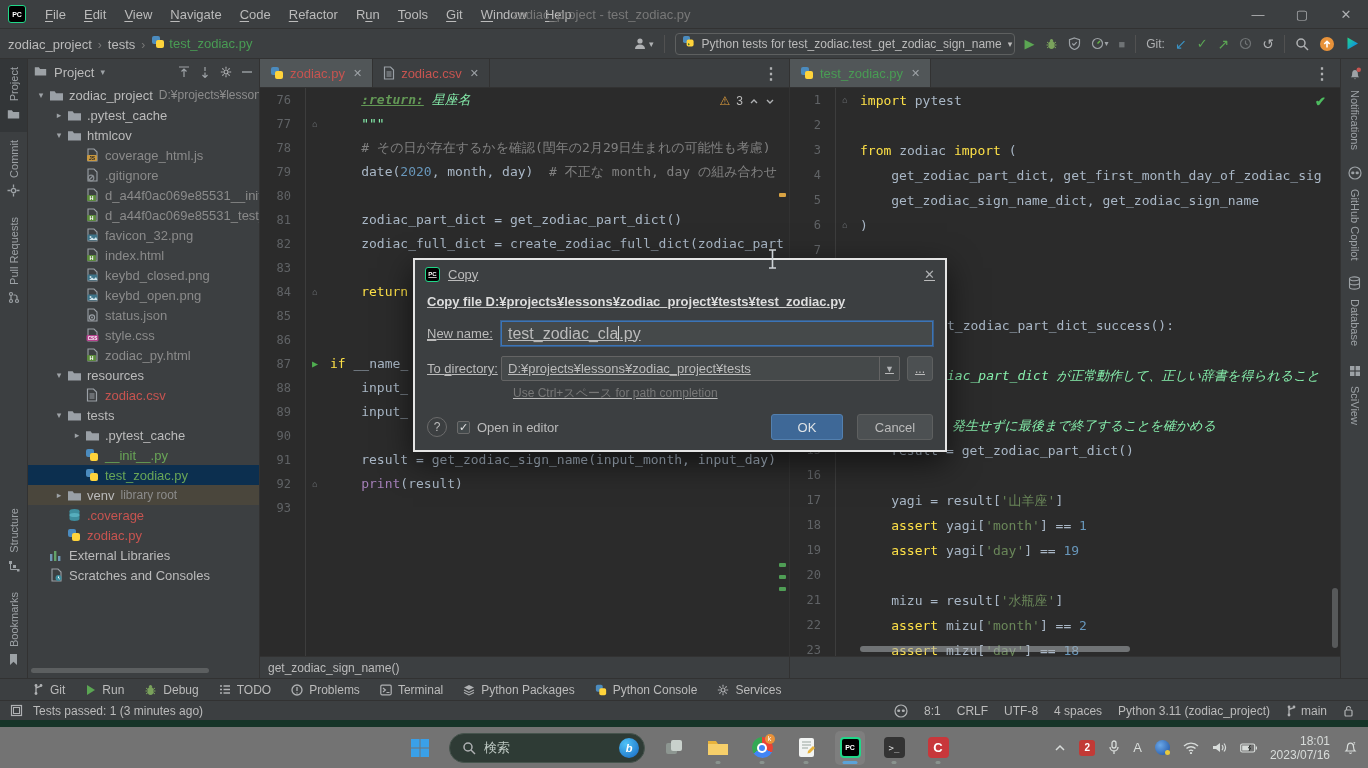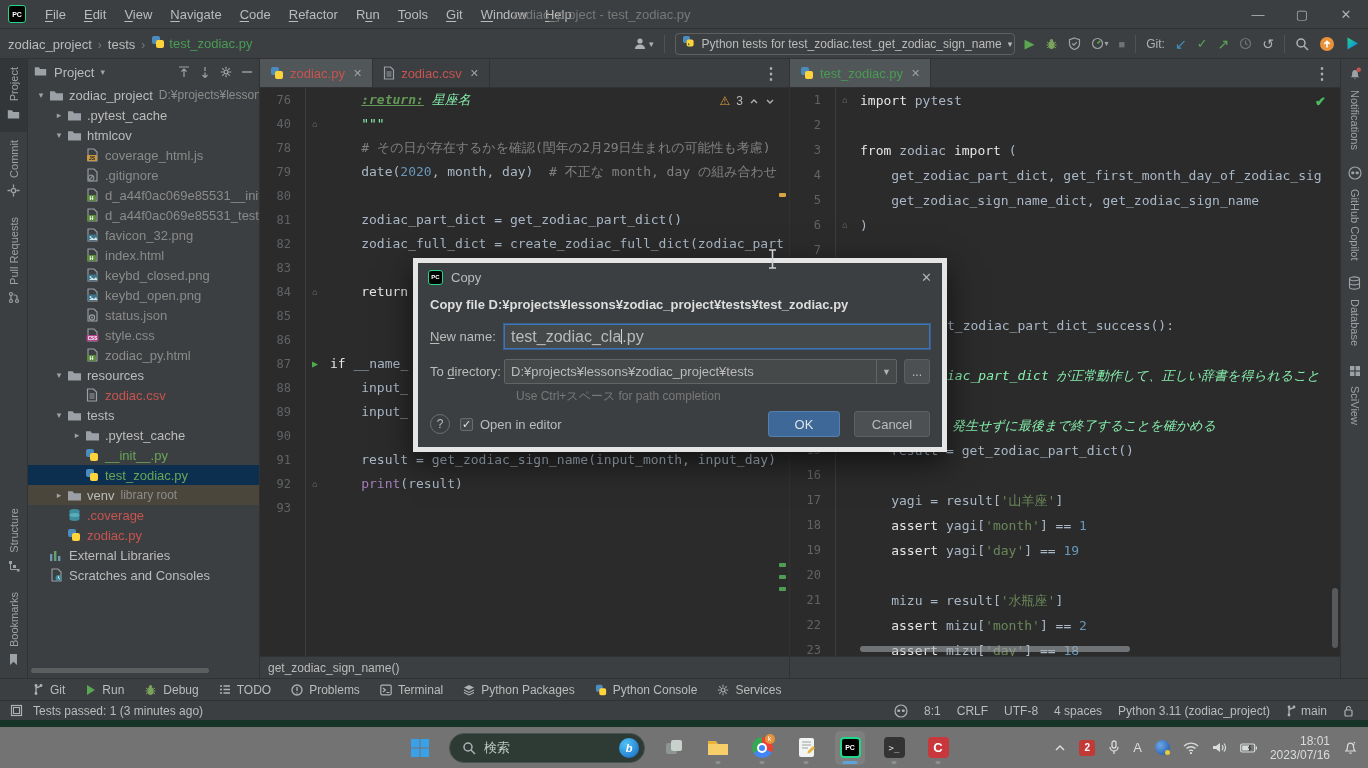--- a/index.html
+++ b/index.html
@@ -71,21 +71,21 @@
   .tab-more { margin-left:auto; color:#afb1b3; padding:0 10px; display:flex; align-items:center; font-weight:bold; }
   .code-area { position:relative; flex:1; overflow:hidden;
     font-family:"DejaVu Sans Mono", monospace; font-size:13px; }
   .ln { display:flex; }
   #ed-left .ln { height:24px; line-height:24px; } 
   #ed-right .ln { height:25px; line-height:25px; }
   .gut { width:45px; flex:none; text-align:right; padding-right:14px; color:#606366; font-size:12px; }
   .fold { width:20px; flex:none; color:#606366; font-size:9px; text-align:center; position:relative; }
   .fold .play { color:#4faf50; font-size:10px; }
   .codetxt { padding-left:5px; white-space:pre; }
-  .k { color:#e5e5e5; } .s { color:#6a8759; } .n { color:#6897bb; } .c { color:#808080; }
+  .k { color:#fde047; } .s { color:#6a8759; } .n { color:#6897bb; } .c { color:#808080; }
   .d { color:#86efac; font-style:italic; }
   .dh { color:#629755; font-style:italic; font-weight:bold; text-decoration:underline; }
   .t { color:#a9b7c6; } .b { color:#a47fb8; }
   .gutline { position:absolute; left:45px; top:0; bottom:0; width:1px; background:rgba(95,95,95,.35); }
   .ed-widget { position:absolute; top:6px; right:14px; display:flex; align-items:center; gap:6px;
     font-size:12px; color:#bbbbbb; font-family:"Liberation Sans",sans-serif; }
   .warn-tri { color:#e8a33d; font-size:12px; }
   .okcheck { color:#4dbb5f; font-weight:bold; font-size:13px; }
   .stripe-mark { position:absolute; width:7px; height:4px; border-radius:1px; right:3px; }
   .hsb { position:absolute; height:6px; border-radius:3px; background:rgba(170,175,178,.55); }
@@ -96,21 +96,21 @@
   
   #toolwins { height:22px; background:#3c3f41; border-top:1px solid #323232; display:flex; align-items:center; gap:20px; padding-left:33px; }
   .tw { display:flex; align-items:center; gap:6px; color:#bbbbbb; font-size:12px; }
   
   #statusbar { height:20px; background:#3c3f41; border-top:1px solid #323232; display:flex; align-items:center;
     font-size:12px; color:#bbbbbb; padding:0 14px 0 10px; }
   #status-right { margin-left:auto; display:flex; align-items:center; gap:16px; }
 
   
   #dialog { position:absolute; left:413px; top:258px; width:534px; height:194px; background:#3c3f41;
-    border:5px solid #e5e5e5; box-shadow:0 10px 30px rgba(0,0,0,.6); z-index:50; font-size:13px; color:#bbbbbb; }
+    border:2px solid #e5e5e5; box-shadow:0 10px 30px rgba(0,0,0,.6); z-index:50; font-size:13px; color:#bbbbbb;text-decoration:underline; }
   #dlg-title { height:28px; display:flex; align-items:center; padding:0 10px; gap:8px; }
   #dlg-close { margin-left:auto; color:#afb1b3; font-size:13px; }
   #dlg-msg { padding:6px 12px 2px; color:#dddddd; font-weight:bold; font-size:13px; }
   .dlg-row { display:flex; align-items:center; margin:10px 12px 0; }
   .dlg-label { width:74px; flex:none; }
   .dlg-label u { text-underline-offset:2px; }
   #dlg-input { flex:1; height:25px; background:#45494a; border:1px solid #3b74b8; box-shadow:0 0 0 1px rgba(59,116,184,.6);
     display:flex; align-items:center; padding:0 6px; color:#bbbbbb; font-size:16px; }
   .caret { width:1px; height:15px; background:#d4d4d4; display:inline-block; }
   #dlg-combo { flex:1; height:25px; background:#45494a; border:1px solid #646464; border-radius:2px;
@@ -642,21 +642,21 @@
           <div class="stripe-mark" style="top:475px;background:#4f9d55"></div>
           <div class="stripe-mark" style="top:487px;background:#4f9d55"></div>
           <div class="stripe-mark" style="top:499px;background:#4f9d55"></div>
         <div>
               <div class="ln">
                 <span class="gut">76</span>
                 <span class="fold"></span>
                 <span class="codetxt" style="padding-left: 36.2px;"><span class="dh">:return:</span><span class="d"> 星座名</span></span>
               </div>
               <div class="ln">
-                <span class="gut">40</span>
+                <span class="gut">77</span>
                 <span class="fold">⌂</span>
                 <span class="codetxt" style="padding-left: 36.2px;"><span class="d">"""</span></span>
               </div>
               <div class="ln">
                 <span class="gut">78</span>
                 <span class="fold"></span>
                 <span class="codetxt" style="padding-left: 36.2px;"><span class="c"># その日が存在するかを確認(閏年の2月29日生まれの可能性も考慮)</span></span>
               </div>
               <div class="ln">
                 <span class="gut">79</span>

